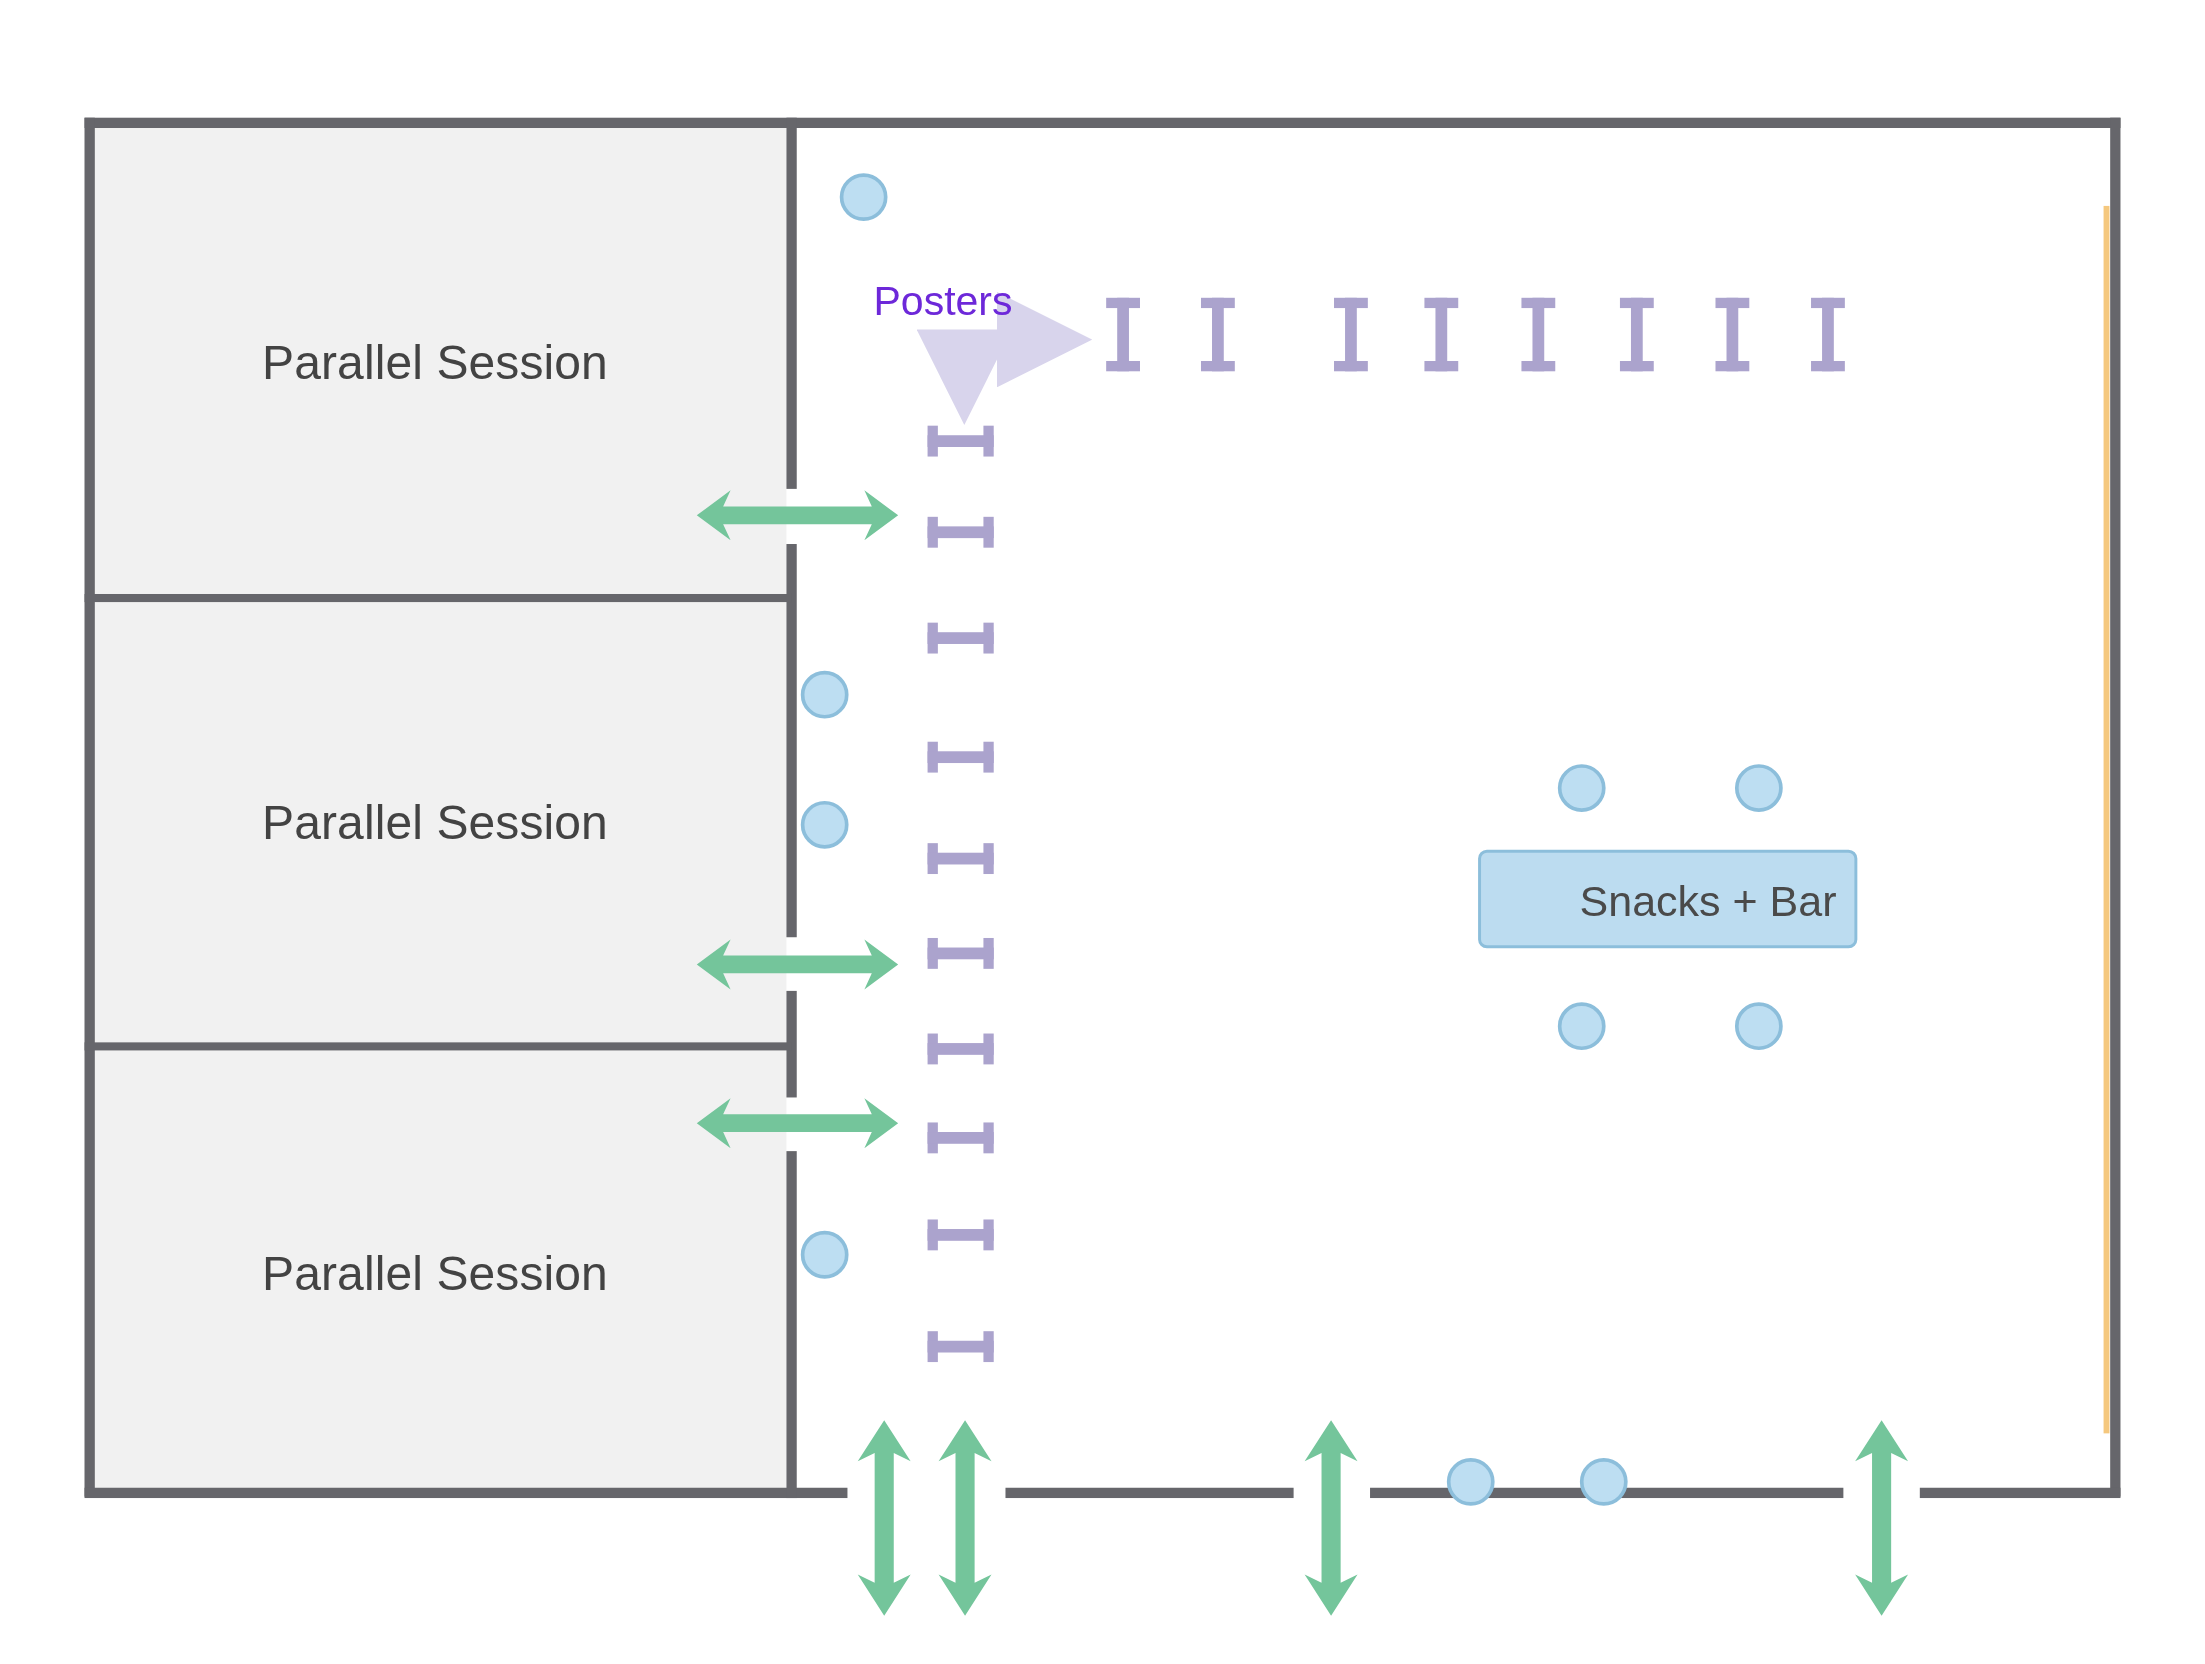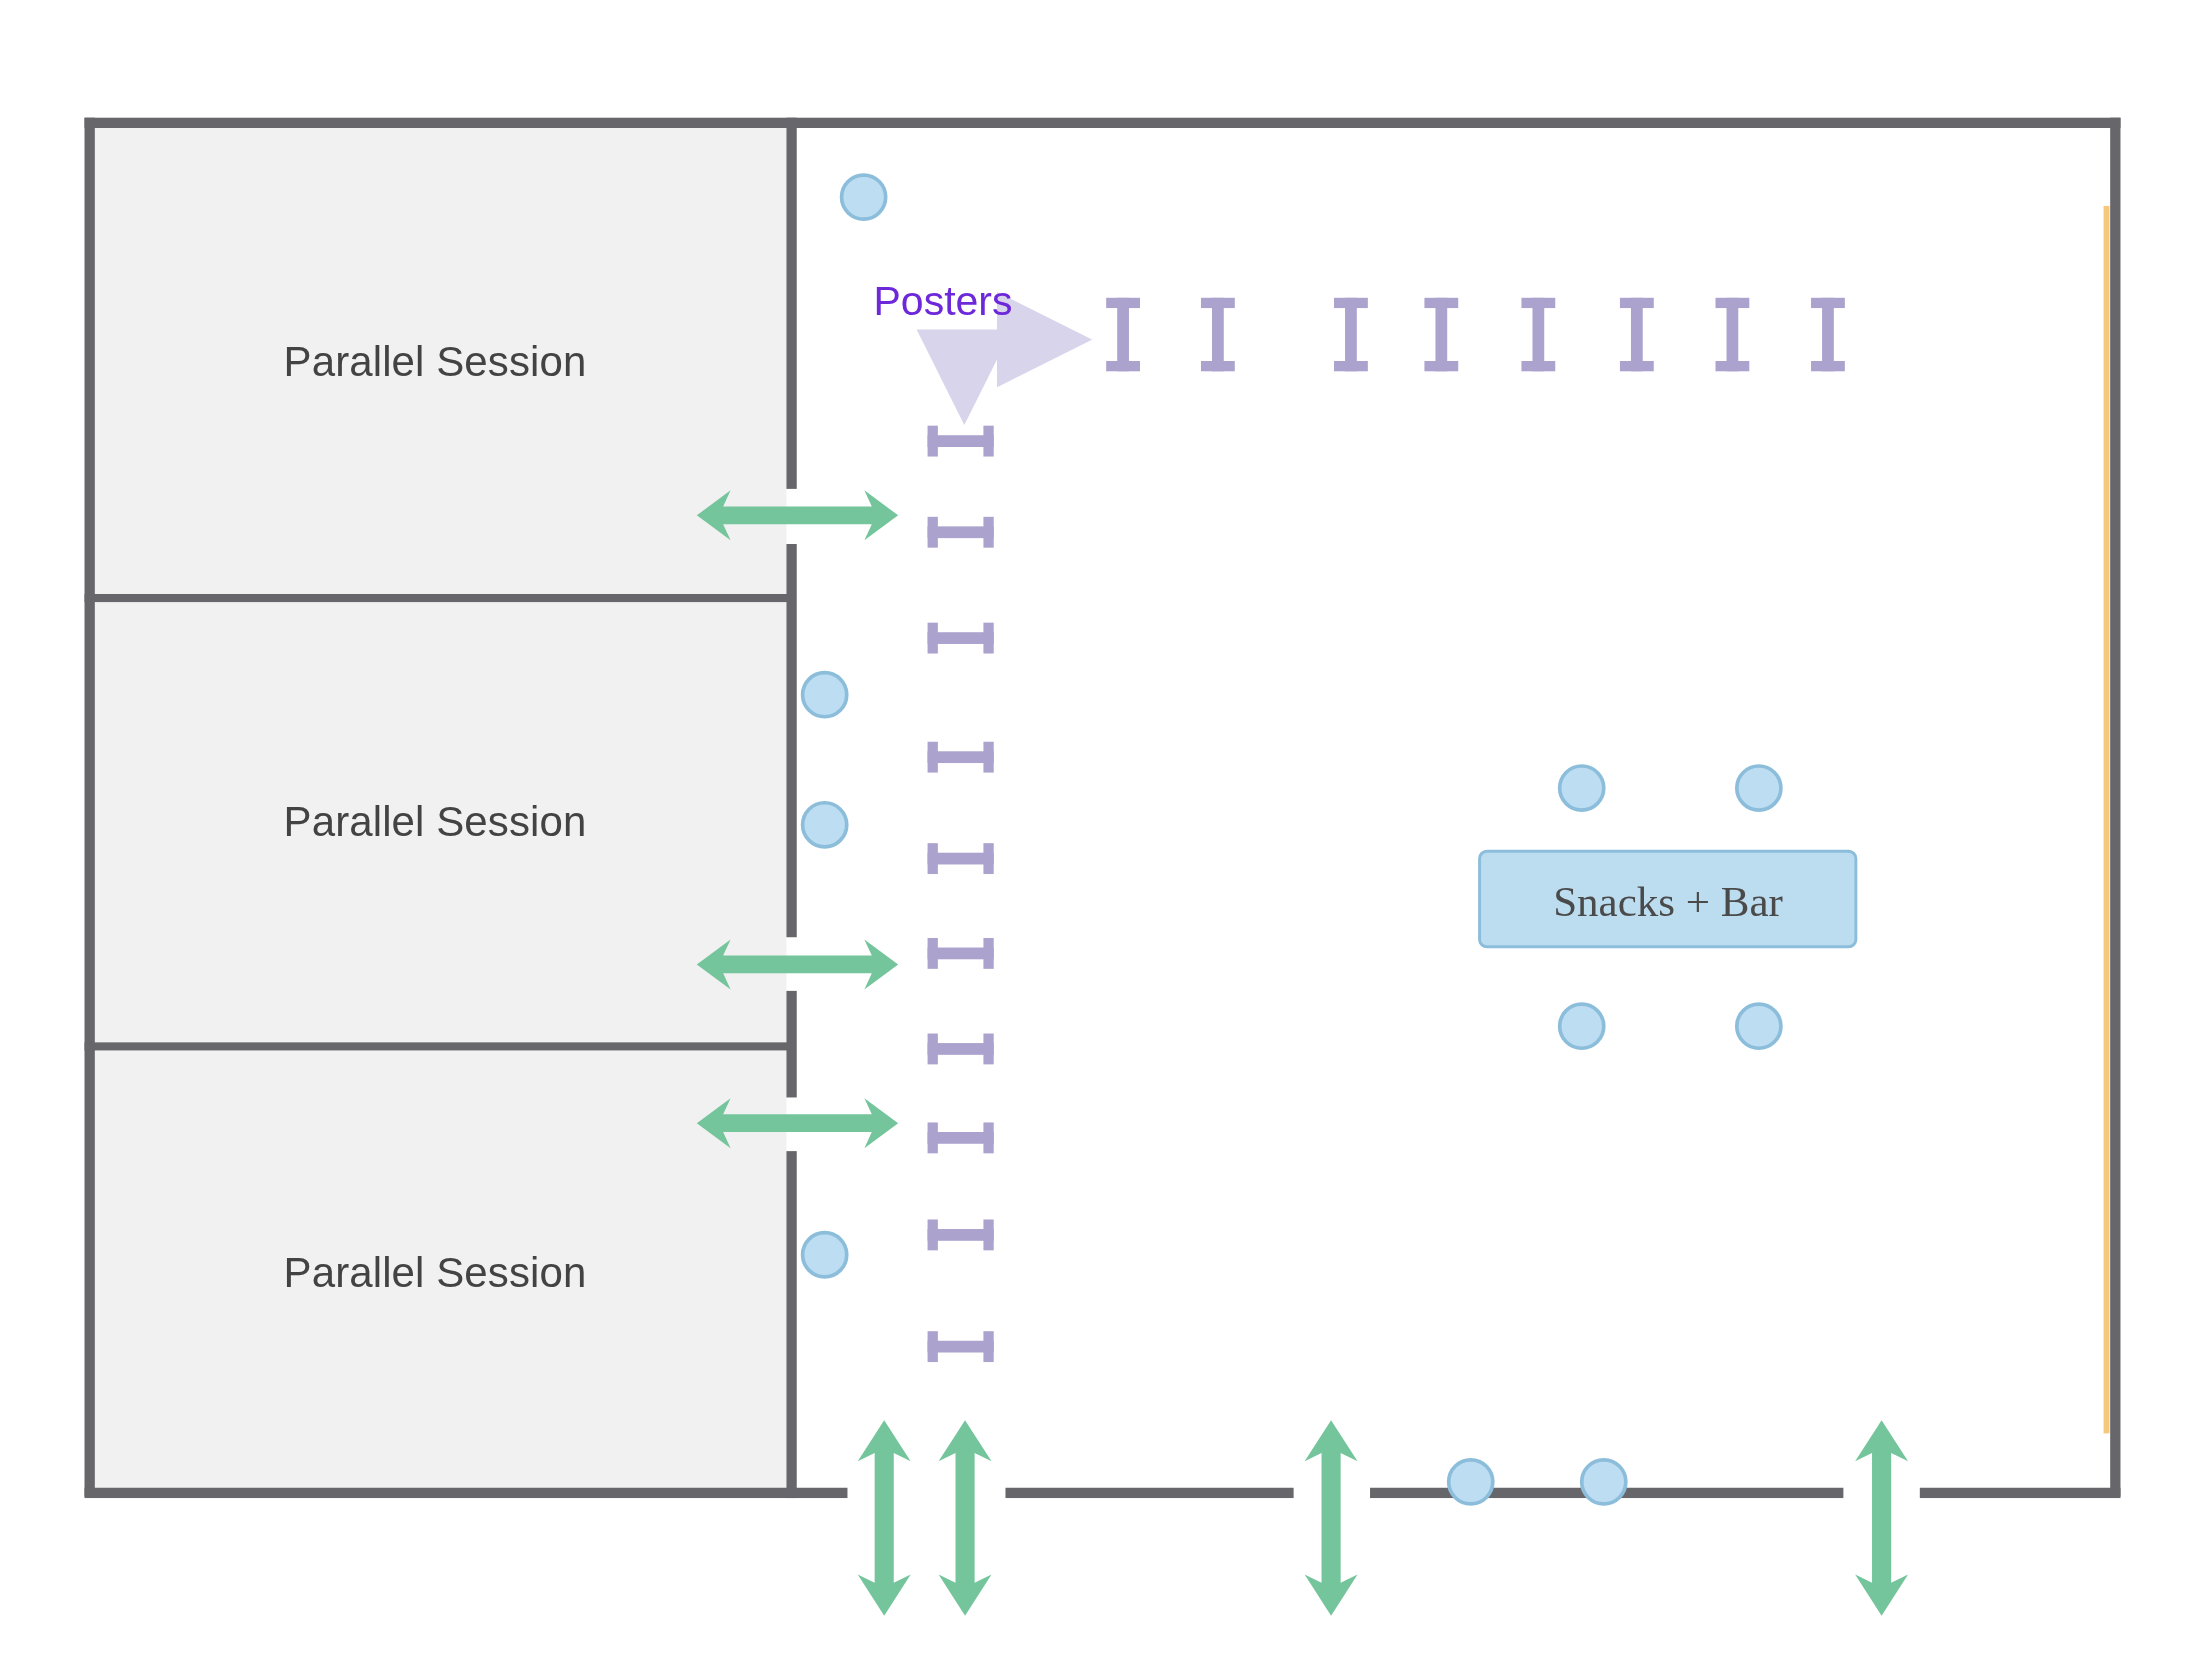--- a/index.html
+++ b/index.html
@@ -8,41 +8,42 @@
     font-family:"Liberation Sans", sans-serif;
     width:2205px;height:1665px;
     overflow:hidden;
     position:relative;
   }
   #stage{position:absolute;left:0;top:0;width:2205px;height:1665px;background:#fff;}
   #plan{position:absolute;left:0;top:0;}
   .room-label{
     position:absolute;
     color:#434343;
-    font-size:42px;
+    font-size:48px;
     font-family:"Liberation Sans", sans-serif;
     white-space:nowrap;
     transform:translate(-50%,-50%);
     letter-spacing:0.1px;
   }
   .anno-label{
     position:absolute;
     color:#6d28d9;
     font-size:41px;
     font-family:"Liberation Sans", sans-serif;
     white-space:nowrap;
     transform:translate(-50%,-50%);
   }
   .amenity-label{
     position:absolute;
     color:#4a4a4a;
     font-size:43px;
-    font-family:Liberation Serif, serif;
+    font-family:Liberation Sans, sans-serif;
     white-space:nowrap;
     transform:translate(-50%,-50%);
+    margin-left:40px;
   }
 </style>
 </head>
 <body>
 
 <div id="stage">
 
   <svg id="plan" width="2205" height="1665" viewBox="0 0 3000 2265">
 
     <defs>

